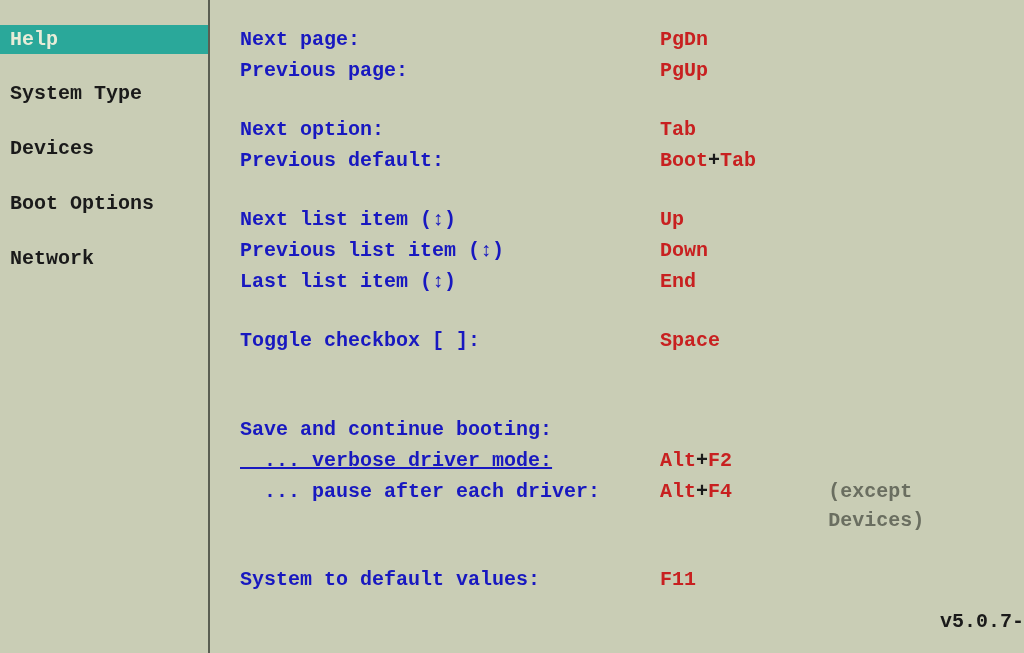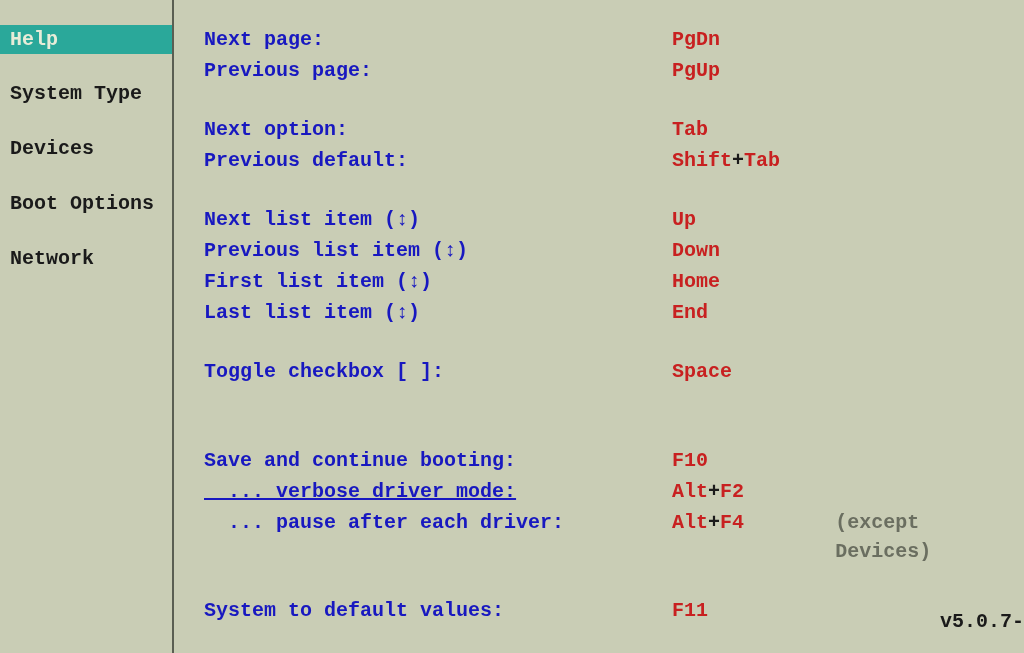--- a/index.html
+++ b/index.html
@@ -19,21 +19,21 @@
       position: relative;
     }
     
     .container {
       display: flex;
       width: 100%;
       height: 100%;
     }
     
     .sidebar {
-      width: 174px;
+      width: 210px;
       border-right: 2px solid #5a5e52;
       padding-top: 25px;
     }
     
     .sidebar-item {
       padding: 4px 10px;
       margin-bottom: 24px;
       color: #1a1a1a;
       cursor: pointer;
     }
@@ -58,21 +58,20 @@
     
     .help-label {
       color: #1818c0;
       width: 420px;
       flex-shrink: 0;
     }
     
     .help-key {
       color: #c82020;
       width: 140px;
-      margin-left: 48px;
     }
     
     .help-plus {
       color: #1a1a1a;
     }
     
     .help-note {
       color: #6a6e60;
       margin-left: 40px;
     }
@@ -117,54 +116,49 @@
     </div>
 
     <div class="spacer"></div>
 
     <div class="help-row">
       <span class="help-label">Next option:</span>
       <span class="help-key">Tab</span>
     </div>
     <div class="help-row">
       <span class="help-label">Previous default:</span>
-      <span class="help-key"><span>Shift</span><span class="help-plus">+</span><span>Tab</span></span>
+      <span class="help-key"><span>Boot</span><span class="help-plus">+</span><span>Tab</span></span>
     </div>
 
     <div class="spacer"></div>
 
     <div class="help-row">
       <span class="help-label">Next list item (↕)</span>
       <span class="help-key">Up</span>
     </div>
     <div class="help-row">
       <span class="help-label">Previous list item (↕)</span>
       <span class="help-key">Down</span>
-    </div>
-    <div class="help-row">
-      <span class="help-label">First list item (↕)</span>
-      <span class="help-key">Home</span>
     </div>
     <div class="help-row">
       <span class="help-label">Last list item (↕)</span>
       <span class="help-key">End</span>
     </div>
 
     <div class="spacer"></div>
 
     <div class="help-row">
       <span class="help-label">Toggle checkbox [ ]:</span>
       <span class="help-key">Space</span>
     </div>
 
     <div class="spacer-lg"></div>
 
     <div class="help-row">
       <span class="help-label">Save and continue booting:</span>
-      <span class="help-key">F10</span>
     </div>
     <div class="help-row">
       <span class="help-label" style="white-space:pre;text-decoration:underline;">  ... verbose driver mode:</span>
       <span class="help-key"><span>Alt</span><span class="help-plus">+</span><span>F2</span></span>
     </div>
     <div class="help-row">
       <span class="help-label" style="white-space:pre;">  ... pause after each driver:</span>
       <span class="help-key"><span>Alt</span><span class="help-plus">+</span><span>F4</span></span>
       <span class="help-note">(except Devices)</span>
     </div>

